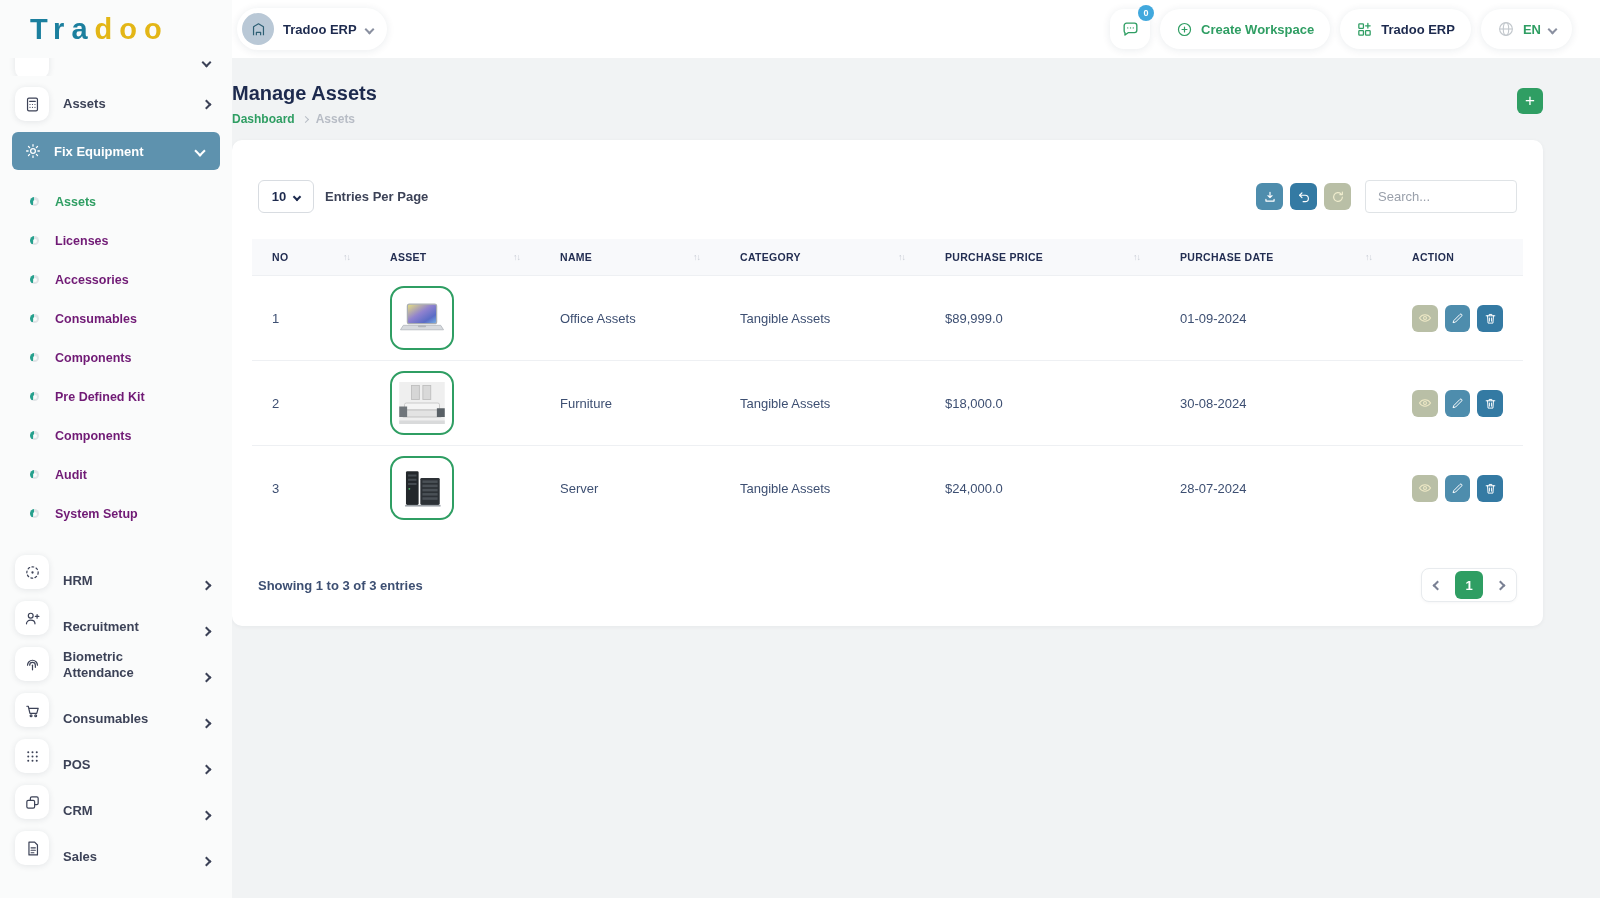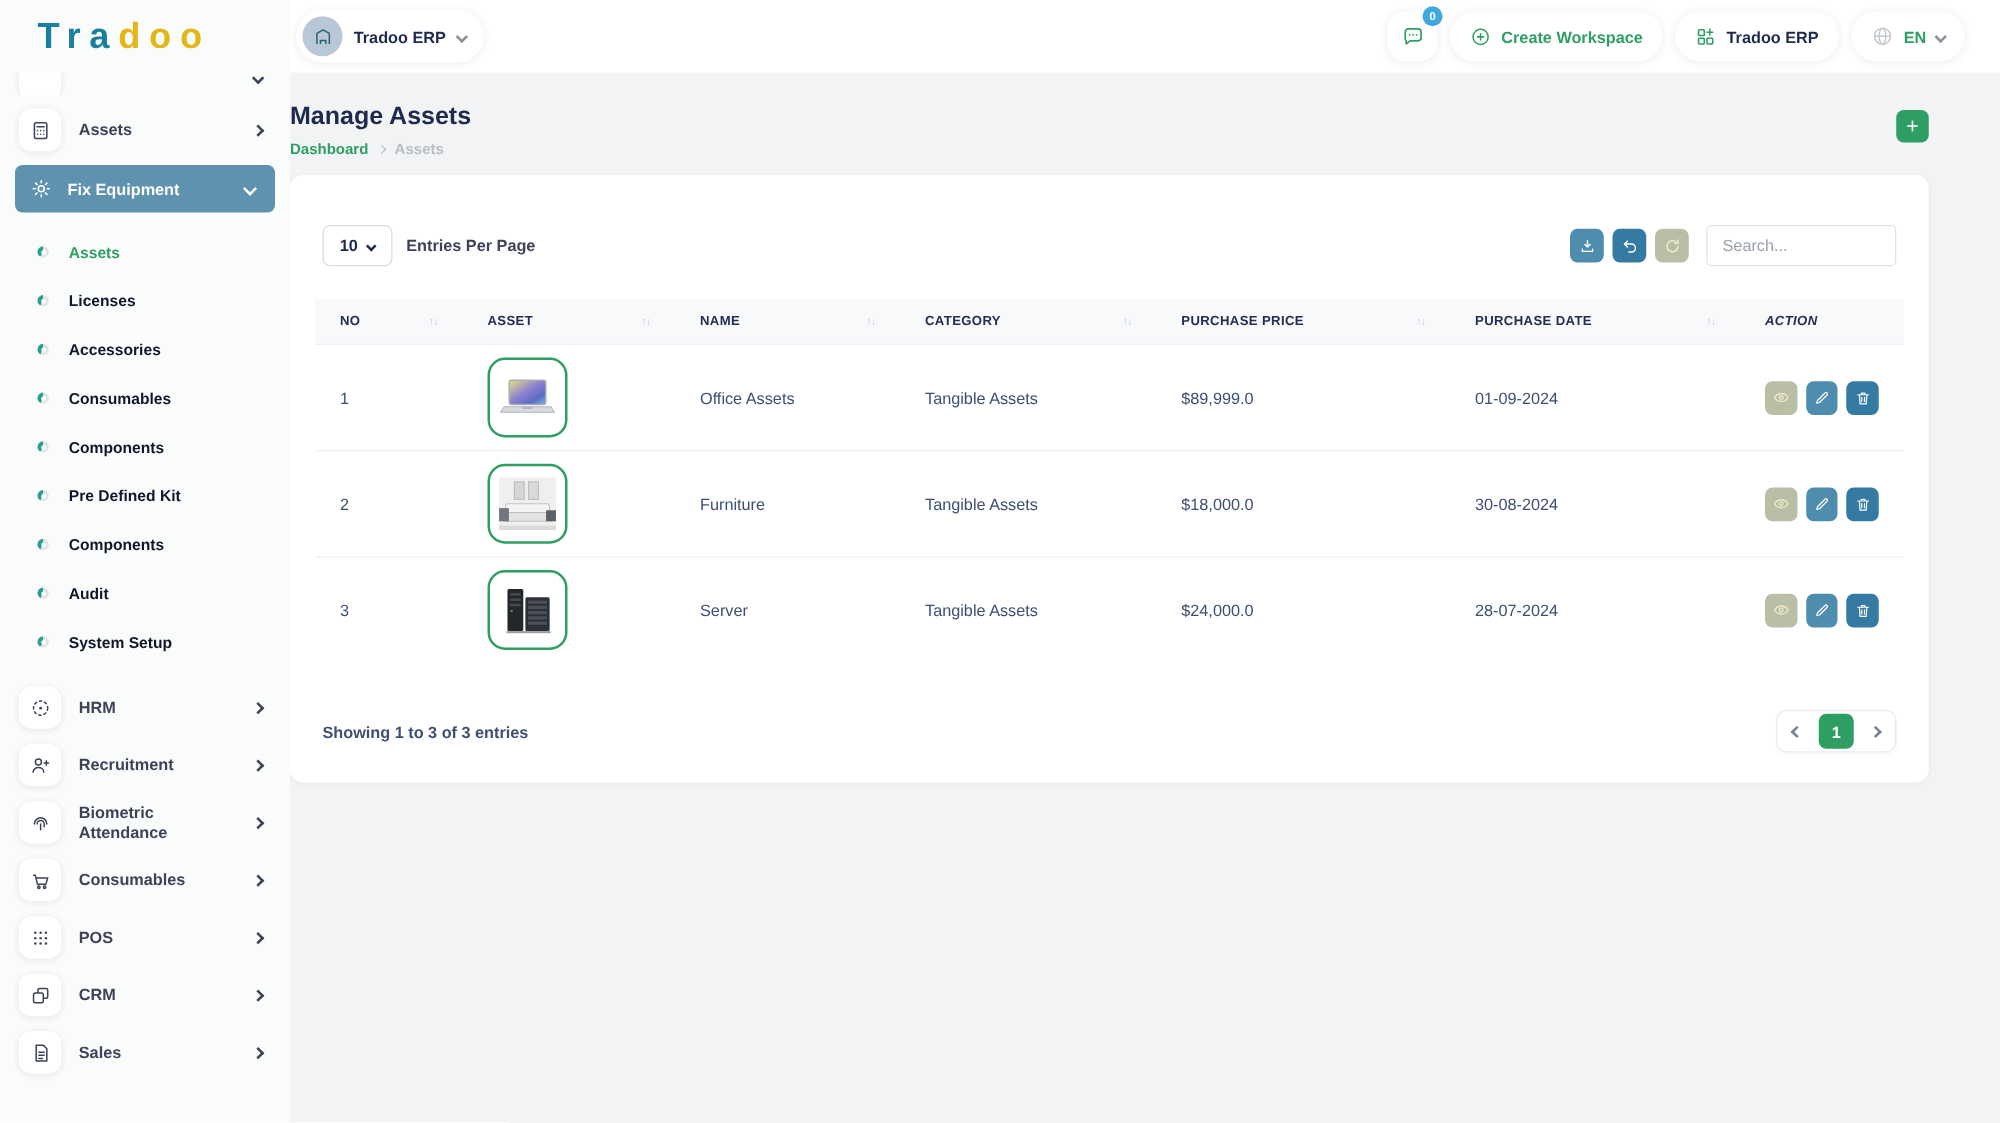--- a/index.html
+++ b/index.html
@@ -20,26 +20,26 @@
   .menu-item .lbl { margin-left:14px; font-size:13px; font-weight:700; color:#3c4257; line-height:1.25; max-width:100px; }
   .chev { width:7px; height:7px; border-right:2px solid currentColor; border-bottom:2px solid currentColor; display:inline-block; }
   .chev.right { transform:rotate(-45deg); }
   .chev.down { transform:rotate(45deg); }
   .menu-item .chev { margin-left:auto; color:#3c4257; }
   .fix-eq { margin:6px 12px 4px; height:38px; background:#5e92ae; border-radius:6px; color:#fff;
     display:flex; align-items:center; padding:0 16px 0 12px; gap:12px; font-size:13px; font-weight:700; cursor:pointer; }
   .fix-eq .chev { margin-left:auto; color:#fff; width:8px; height:8px; }
   .submenu { padding:8px 0 10px; }
   .sub-item { display:flex; align-items:center; height:39px; padding-left:30px; gap:16px;
-    font-size:12.5px; font-weight:700; color:#0f172a; cursor:pointer; }
+    font-size:12.5px; font-weight:700; color:#701a75; cursor:pointer; }
   .sub-item.active { color:#2f9e63; }
   .bullet { width:9px; height:9px; border-radius:50%; position:relative; flex:0 0 9px;
     background:conic-gradient(from 210deg,#26a08d 0 40%,#dfe3e6 40%); }
   .bullet::after { content:''; position:absolute; inset:2.5px; background:#fafbfb; border-radius:50%; }
-  .modules .menu-item { min-height:46px; }
+  .modules .menu-item { min-height:46px;align-items:flex-end; }
 
   
   .main { position:absolute; left:232px; top:0; width:1368px; height:898px; }
   .topbar { height:58px; background:#fff; display:flex; align-items:center; padding:0 28px 0 5px; }
   .ws-pill { display:flex; align-items:center; gap:9px; height:42px; padding:0 14px 0 5px;
     border-radius:22px; background:#fff; box-shadow:0 1px 8px rgba(25,39,62,.09); cursor:pointer; }
   .ws-avatar { width:32px; height:32px; border-radius:50%; background:#b9c8d6; display:flex; align-items:center; justify-content:center; color:#2d5f74; }
   .ws-pill .name { font-size:13px; font-weight:700; color:#1d2a4e; }
   .ws-pill .chev { color:#8a90a0; }
   .top-right { margin-left:auto; display:flex; align-items:center; gap:10px; }
@@ -76,21 +76,21 @@
   .sq-btn.b2 { background:#347aa3; color:#fff; }
   .sq-btn.b3 { background:#b9bfa6; color:#efeccd; }
   .search-input { margin-left:14px; width:152px; height:33px; border:1px solid #dfe3e6; border-radius:4px;
     padding:0 12px; font-size:13px; color:#3c4257; outline:none; font-family:inherit; }
   .search-input::placeholder { color:#9aa0ab; }
 
   .thead { display:flex; align-items:center; height:36px; background:#f8f9fb; }
   .th { display:flex; align-items:center; justify-content:space-between; padding:0 20px 0 20px;
     font-size:10.5px; font-weight:700; color:#232e52; letter-spacing:.3px; cursor:pointer; }
   .sort { font-size:9px; color:#c9cdd5; letter-spacing:-1px; }
-  .c0{width:118px;} .c1{width:170px;} .c2{width:180px;} .c3{width:205px;} .c4{width:235px;} .c5{width:232px;} .c6{width:131px;font-style:italic;}
+  .c0{width:118px;} .c1{width:170px;} .c2{width:180px;} .c3{width:205px;} .c4{width:235px;} .c5{width:232px;} .c6{width:131px;}
   .trow { display:flex; align-items:center; height:85px; border-top:1px solid #eef0f3; }
   .trow:last-of-type { border-bottom:1px solid #eef0f3; }
   .td { padding:0 20px; font-size:13px; color:#3d4f72; }
   .thumb { width:64px; height:64px; border:2px solid #2f9e63; border-radius:14px; background:#fff;
     display:flex; align-items:center; justify-content:center; overflow:hidden; }
   .actions { display:flex; gap:7px; }
   .act-btn { width:27px; height:27px; border-radius:6px; border:none; display:flex; align-items:center; justify-content:center; cursor:pointer; }
   .act-btn.view { background:#b9bfa6; color:#efe9c6; }
   .act-btn.edit { background:#4e8dad; color:#fff; }
   .act-btn.del  { background:#347aa3; color:#fff; }

